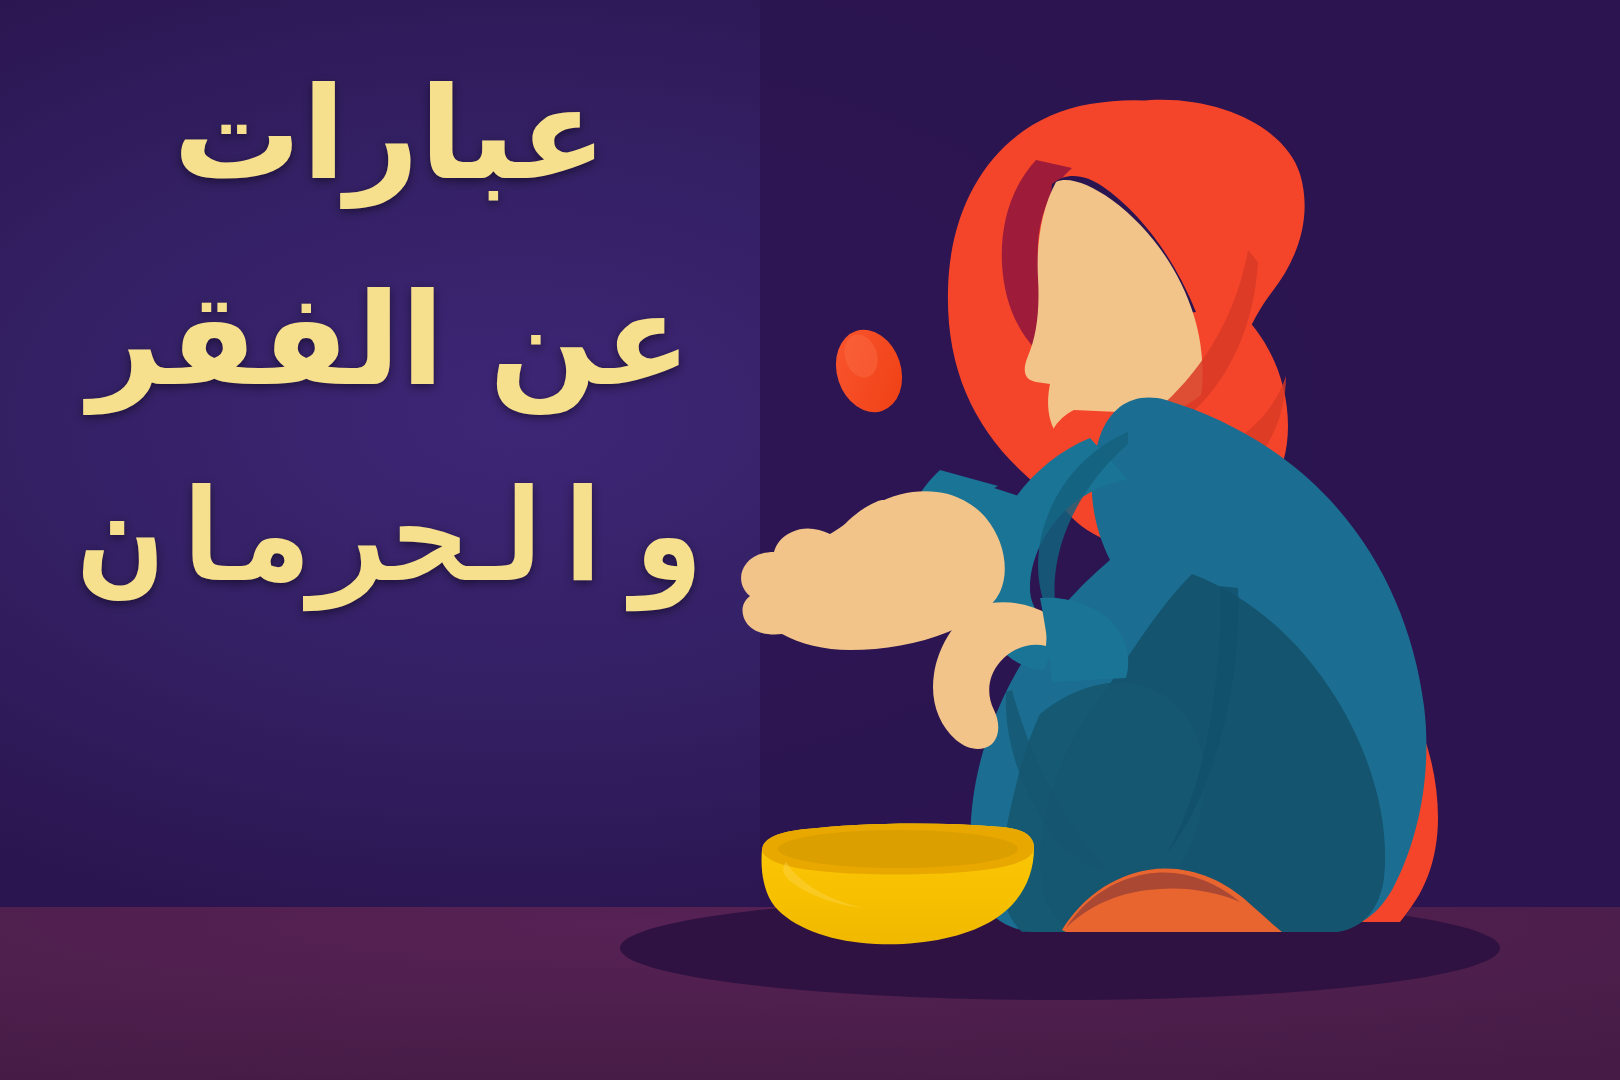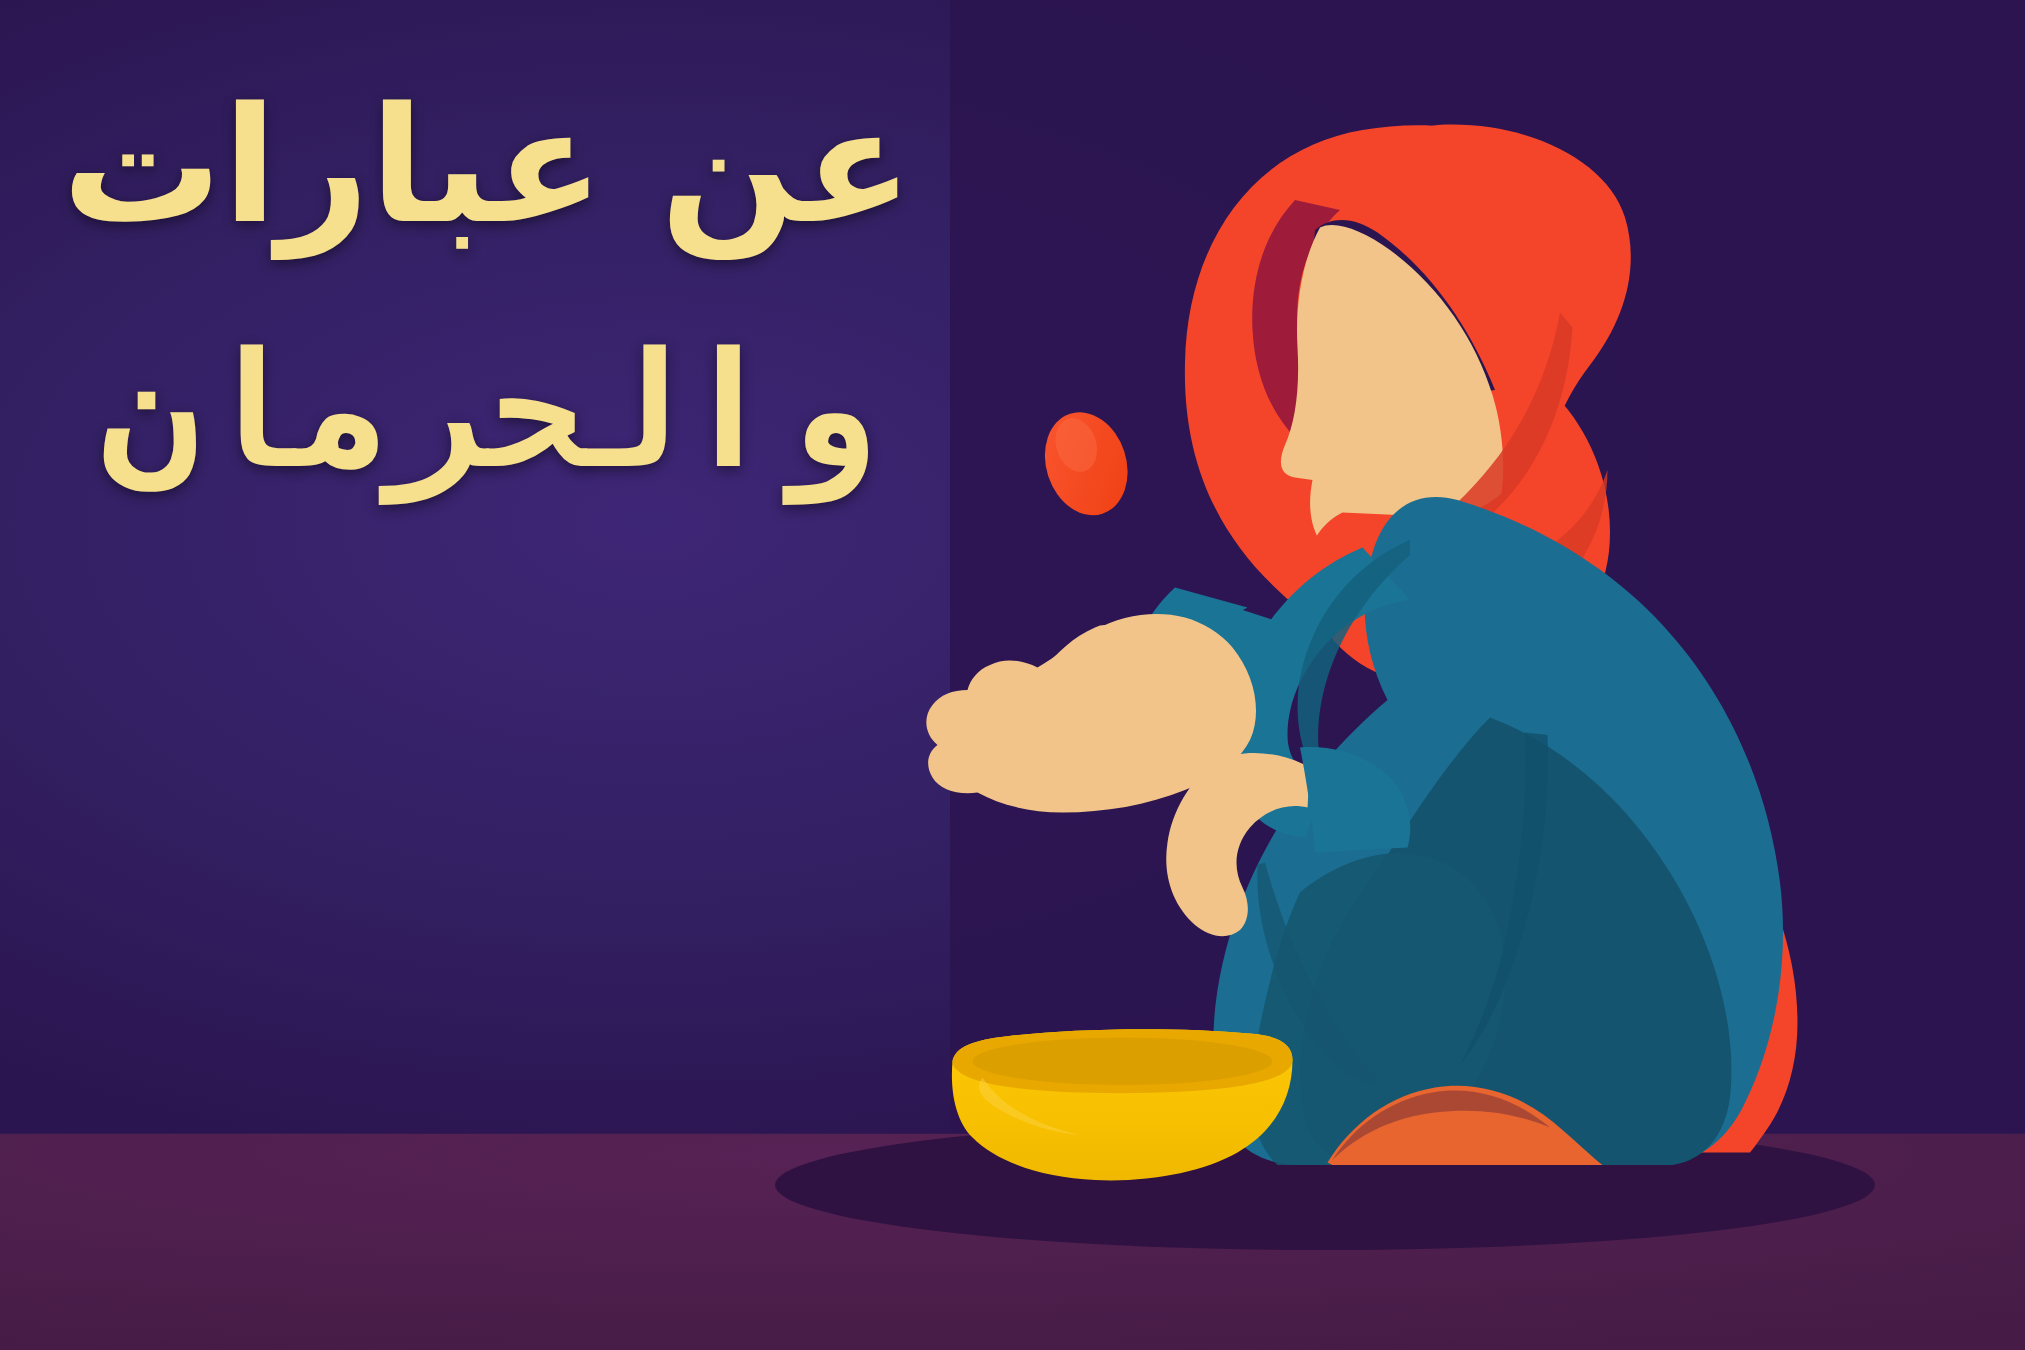--- a/index.html
+++ b/index.html
@@ -261,17 +261,18 @@
              C936 876 856 876 810 870 C778 866 762 858 762 849 Z" fill="#e8a800"></path>
     <ellipse cx="898" cy="849" rx="120" ry="19" fill="#dc9f00"></ellipse>
     <path d="M786 862 C800 884 828 900 864 908 C842 906 814 898 794 884
              C784 877 780 869 786 862 Z" fill="#fdd44a" opacity="0.45"></path>
 
     <ellipse cx="869" cy="371" rx="32" ry="42" transform="rotate(-18 869 371)" fill="url(#coinGrad)"></ellipse>
     <ellipse cx="861" cy="356" rx="16" ry="22" transform="rotate(-18 861 356)" fill="#fa6a42" opacity="0.5"></ellipse>
   </svg>
 
   <div class="headline">
-    <span class="headline-line">عن عبارات</span>
+    <span class="headline-line">عبارات</span>
+    <span class="headline-line">عن الفقر</span>
     <span class="headline-line">والحرمان</span>
   </div>
 
 </div>
 
 </body></html>

